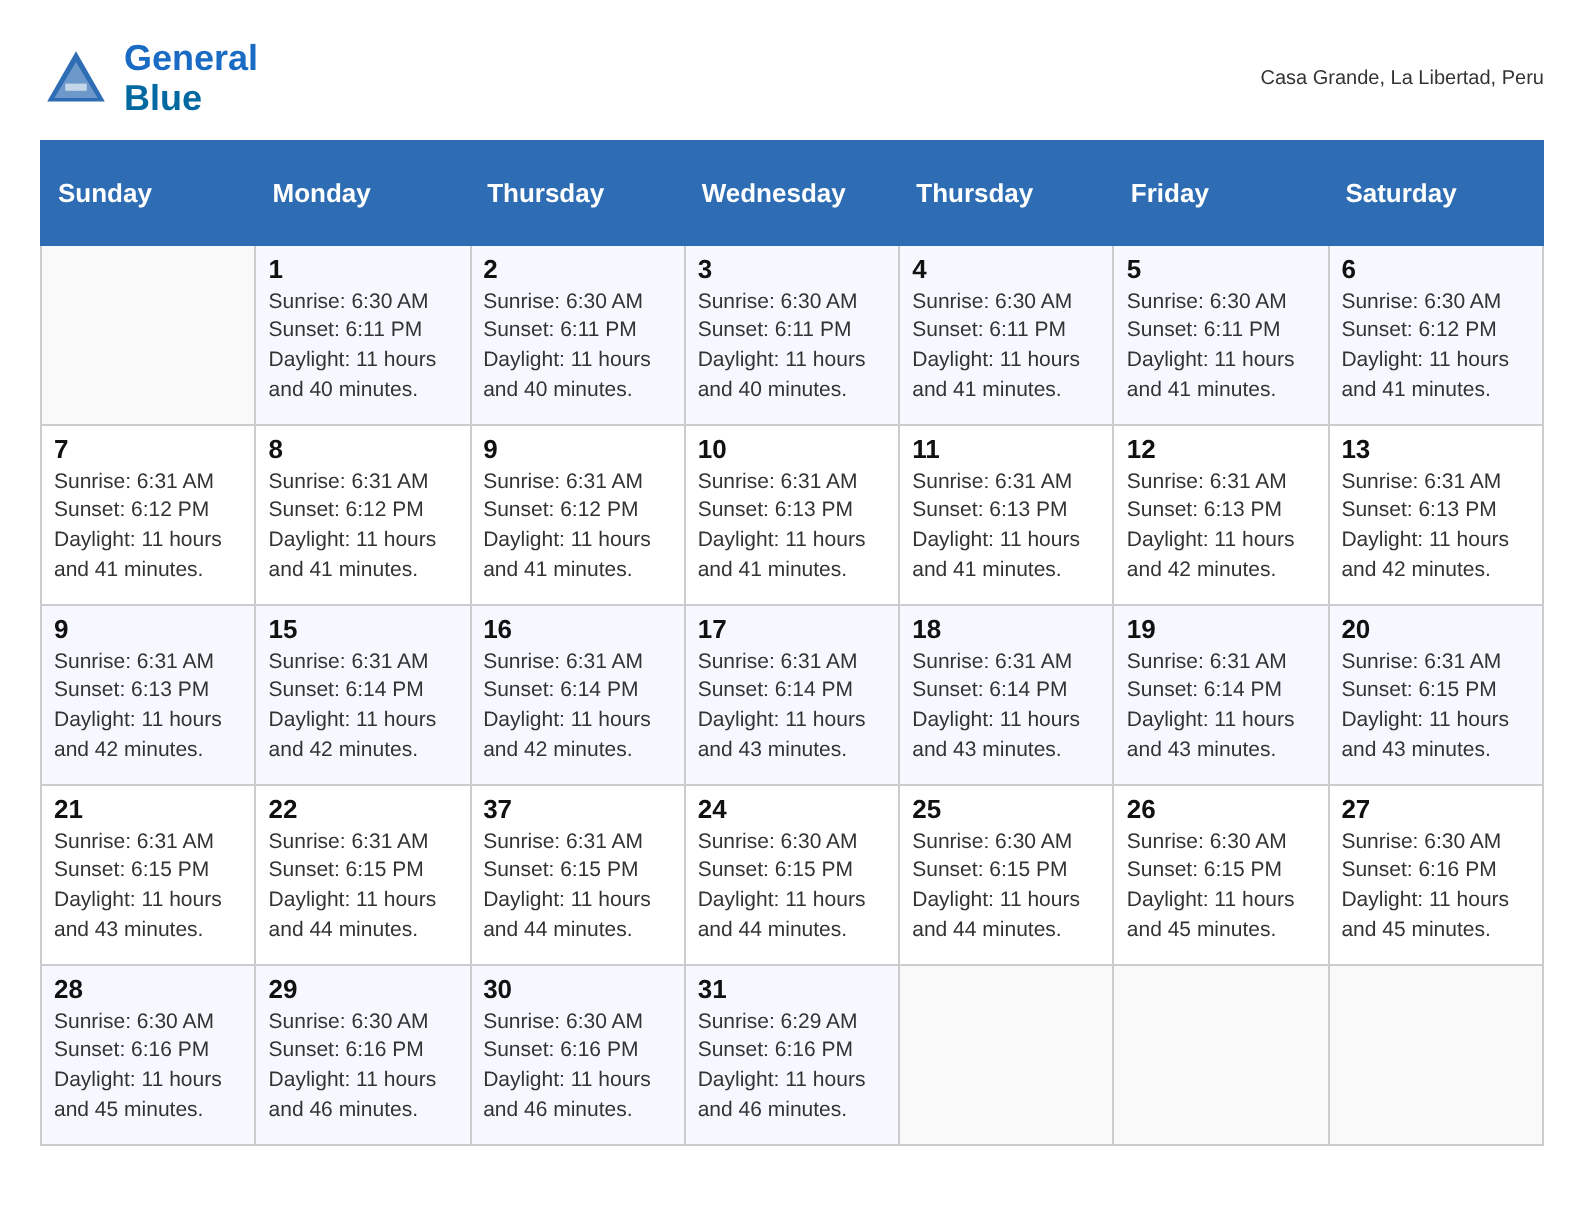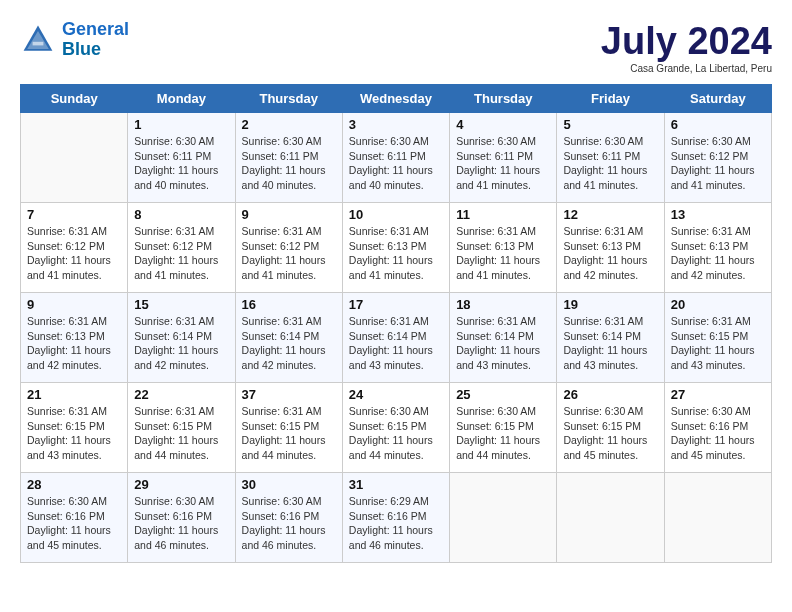--- a/index.html
+++ b/index.html
@@ -6,21 +6,21 @@
     body {
       font-family: Arial, sans-serif;
       background: #fff;
       width: 792px;
       min-height: 612px;
       padding: 20px;
     }
     .header {
       display: flex;
       justify-content: space-between;
-      align-items: flex-start;
+      align-items: center;
       margin-bottom: 10px;
     }
     .logo {
       display: flex;
       align-items: center;
       gap: 6px;
     }
     .logo-text {
       font-size: 18px;
       font-weight: bold;
@@ -47,22 +47,22 @@
       color: #333;
     }
     table {
       width: 100%;
       border-collapse: collapse;
       font-size: 11px;
     }
     thead th {
       background: #2e6db4;
       color: #fff;
-      text-align: center;
-      padding: 6px 8px;
+      text-align: left;
+      padding: 18px 8px;
       font-size: 13px;
       font-weight: bold;
       border: 1px solid #2e6db4;
     }
     tbody td {
       border: 1px solid #ccc;
       vertical-align: top;
       padding: 4px 6px;
       min-height: 80px;
       height: 90px;
@@ -99,21 +99,20 @@
       <polygon points="20,4 36,32 4,32" fill="#2e6db4"></polygon>
       <polygon points="20,10 32,30 8,30" fill="#fff" opacity="0.3"></polygon>
       <rect x="14" y="22" width="12" height="4" fill="#fff" opacity="0.6"></rect>
     </svg>
     <div class="logo-text">
       <div><span>General</span></div>
       <div><span style="color:#0369a1">Blue</span></div>
     </div>
   </div>
   <div class="title-section">
-    <div class="month-title">July 2024</div>
     <div class="location-title">Casa Grande, La Libertad, Peru</div>
   </div>
 </div>
 
 <table>
   <thead>
     <tr>
     <th>Sunday</th>
         <th>Monday</th>
         <th>Thursday</th>

